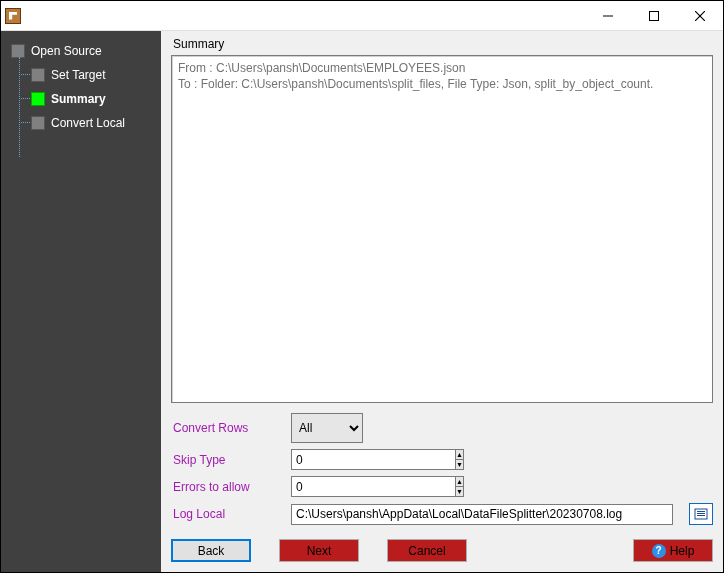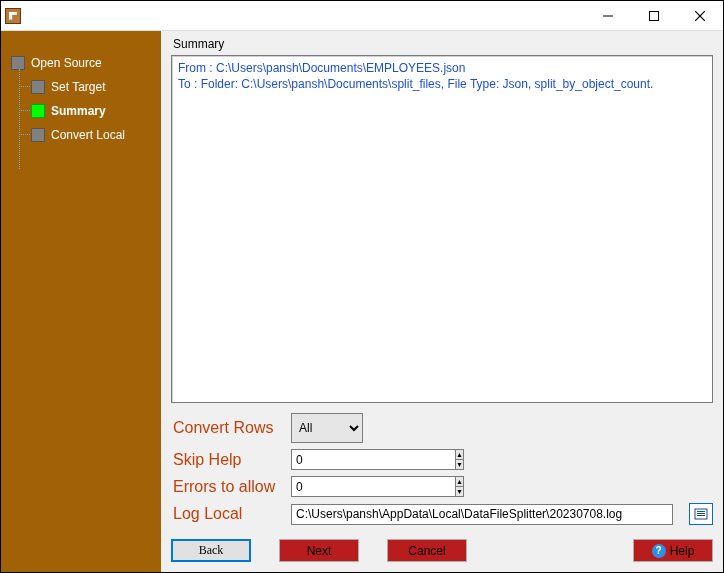--- a/index.html
+++ b/index.html
@@ -48,22 +48,22 @@
     font-family: "Segoe UI", sans-serif;
     font-size: 14px;
   }
   .titlebar .controls .btn svg { display:block; }
   .main {
     display: flex;
     height: calc(100% - 30px);
   }
   .sidebar {
     width: 160px;
-    background: #a16207;
-    padding-top: 20px;
+    background: #404040;
+    padding-top: 8px;
     color: #fff;
     font-size: 12px;
   }
   .tree-root {
     position: relative;
   }
   .tree-vline {
     position: absolute;
     left: 18px;
     top: 18px;
@@ -112,33 +112,33 @@
     color: #000;
     margin: 0 0 4px 2px;
   }
   .summary-box {
     flex: 1;
     background: #fff;
     border: 1px solid #7a7a7a;
     box-shadow: inset 1px 1px 0 #d0d0d0;
     padding: 4px 6px;
     font-size: 12px;
-    color: #1d4ed8;
+    color: #737373;
     line-height: 1.35;
     overflow: auto;
     white-space: pre-wrap;
   }
   .form-grid {
     margin-top: 10px;
     display: grid;
     grid-template-columns: 120px 1fr;
     row-gap: 6px;
     align-items: center;
   }
-  .form-grid label { font-size: 16px; color:#c2410c; padding-left:2px;}
+  .form-grid label { font-size: 12px; color:#a21caf; padding-left:2px;}
   .spinner-wrap {
     display: flex;
     width: 72px;
     height: 21px;
   }
   .spinner-wrap input {
     flex: 1;
     padding: 1px 4px;
     font-size: 12px;
     border: 1px solid #7a7a7a;
@@ -202,21 +202,20 @@
     font-size:12px;
     display:flex;
     align-items:center;
     justify-content:center;
     cursor:default;
     color:#000;
   }
   .btnw.primary{
     border:2px solid #0078d7;
     background:#e1e1e1;
-    font-family:Liberation Serif, serif;
   }
   .helpbtn{
     display:flex;align-items:center;justify-content:center;gap:4px;
   }
   .helpicon{
     width:14px;height:14px;border-radius:50%;
     background:#2e8fe6;color:#fff;font-size:10px;font-weight:bold;
     display:flex;align-items:center;justify-content:center;
   }
 </style>
@@ -275,21 +274,21 @@
 To : Folder: C:\Users\pansh\Documents\split_files, File Type: Json, split_by_object_count.</div>
 
     <div class="form-grid">
       <label>Convert Rows</label>
       <div>
         <select class="convert">
           <option>All</option>
         </select>
       </div>
 
-      <label>Skip Help</label>
+      <label>Skip Type</label>
       <div>
         <div class="spinner-wrap">
           <input type="text" value="0" style="">
           <div class="spinner-btns">
             <div class="sbtn">▲</div>
             <div class="sbtn">▼</div>
           </div>
         </div>
       </div>
 

